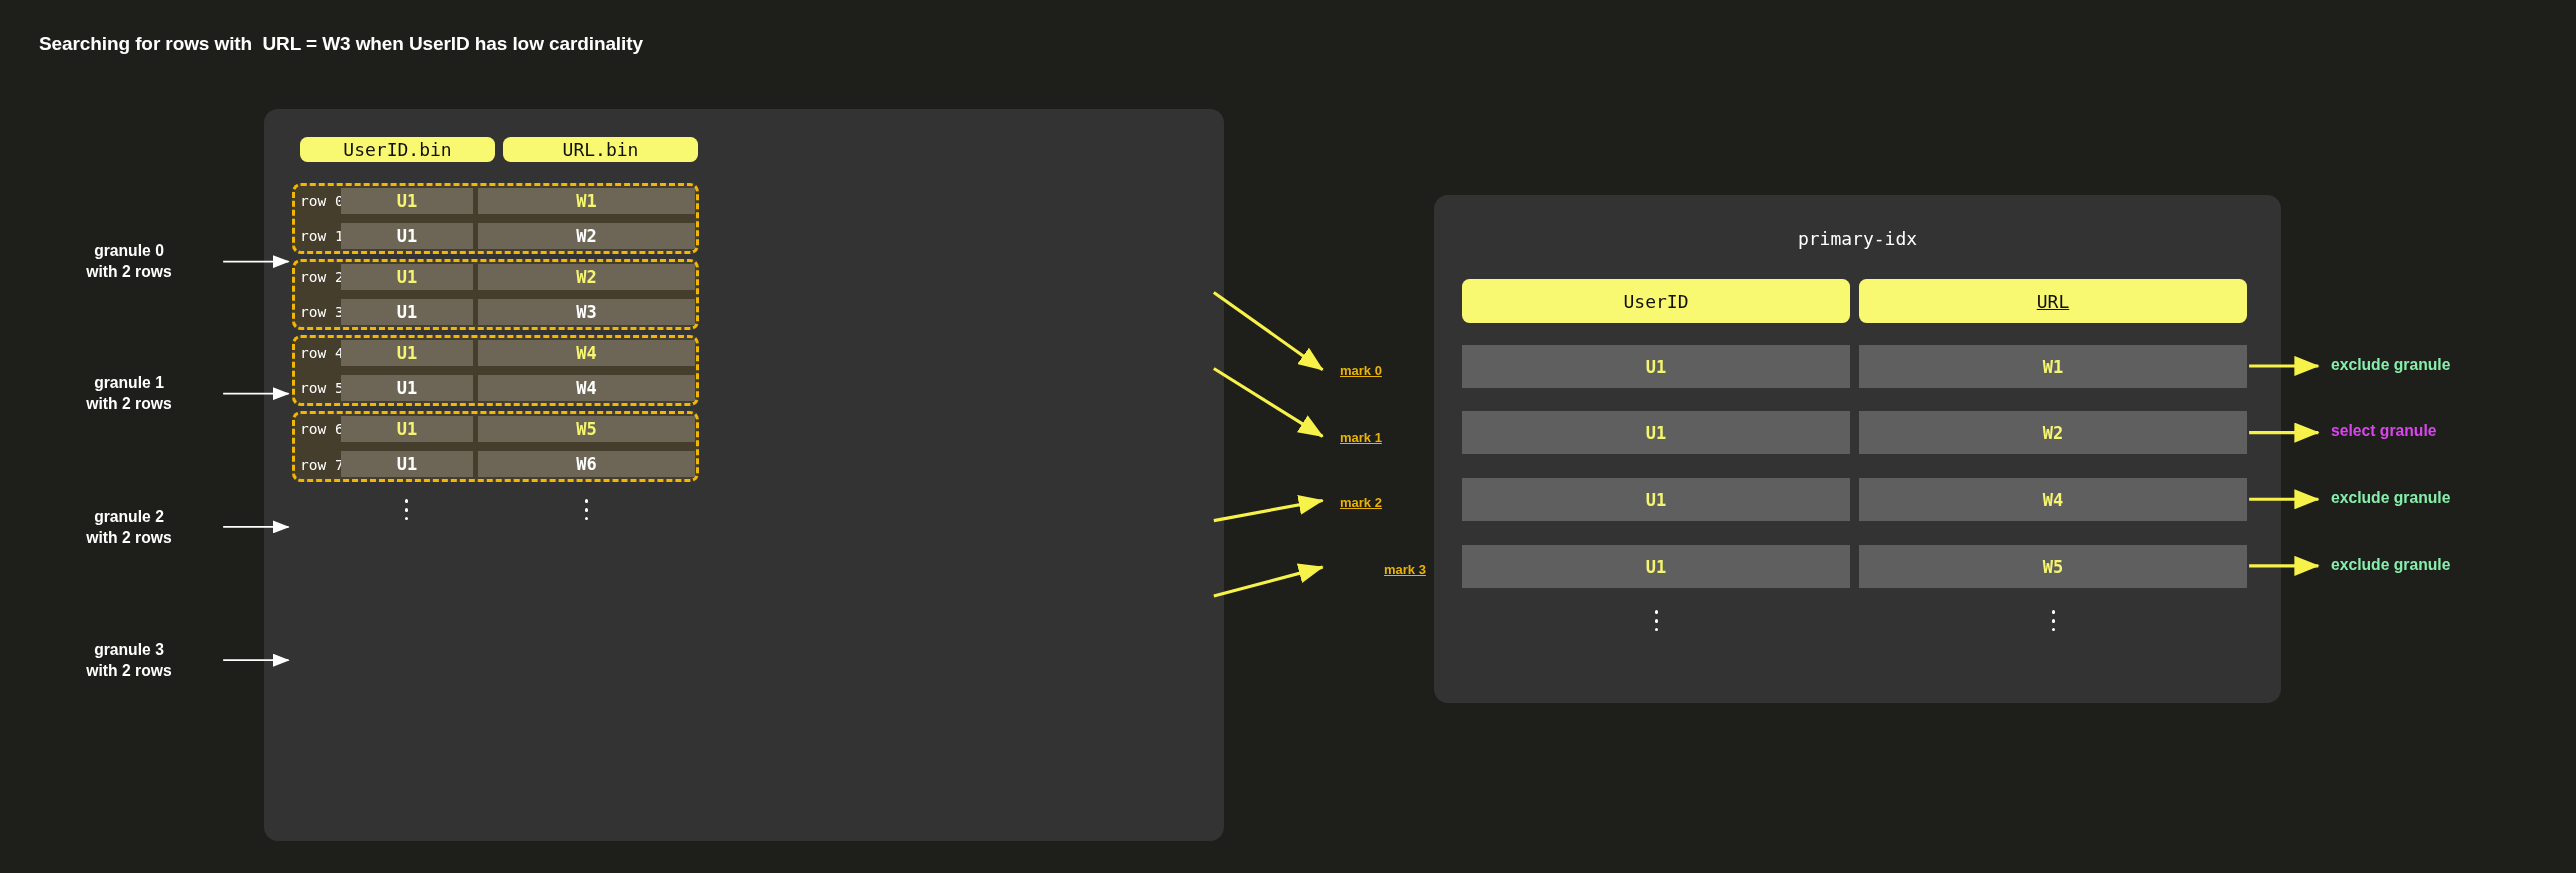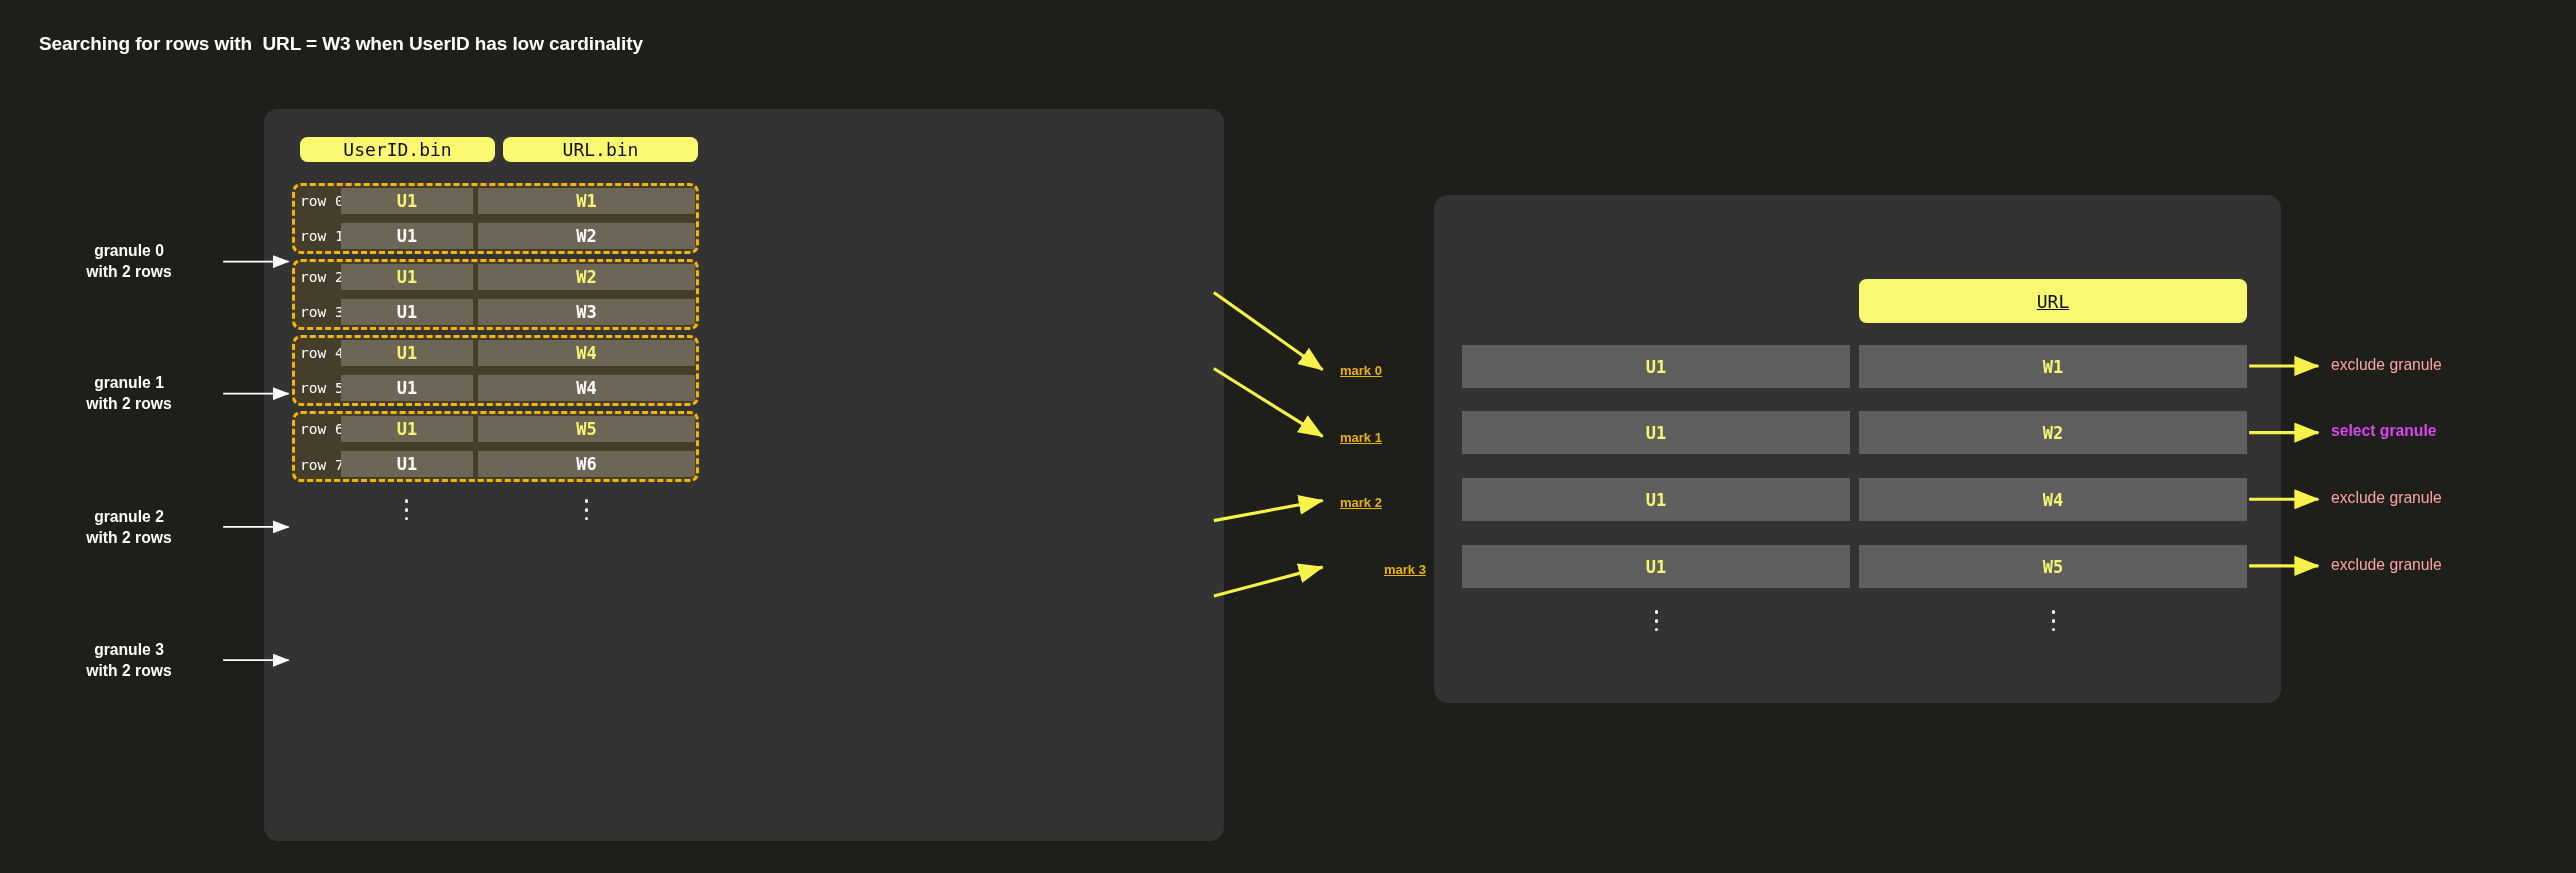--- a/index.html
+++ b/index.html
@@ -97,21 +97,21 @@
     color: #eab308; font-size: 13px; font-weight: bold;
     white-space: pre;
     text-decoration: underline;
   }
 
   
   .verdict {
     position: absolute;
     font-size: 15.7px; white-space: pre;
   }
-  .verdict.exclude { color: #fca5a5; font-weight: normal; }
+  .verdict.exclude { color: #86efac; font-weight: bold; }
   .verdict.select  { color: #d946ef; font-weight: bold; }
 
   
   .vdots {
     position: absolute;
     display: flex; flex-direction: column;
     align-items: center; justify-content: space-between;
     width: 5px; height: 21.4px;
   }
   .vdots i { display:block; width: 3.8px; height: 3.8px; border-radius: 50%; background: #ffffff; }
@@ -188,21 +188,23 @@
   <div class="granule-note" style="left:38px; top:640px; width:182px;">granule 3
 with 2 rows</div>
 
   <div class="mark-label" style="left:1340px; top:363px;">mark 0</div>
   <div class="mark-label" style="left:1340px; top:430px;">mark 1</div>
   <div class="mark-label" style="left:1340px; top:495px;">mark 2</div>
   <div class="mark-label" style="left:1384px; top:562px;">mark 3</div>
 
   <div class="panel" id="idx-panel">
 
-
+    <div class="panel-title" style="left:0px; top:31px; width:847px; height:25px;">primary-idx</div>
+
+    <div class="chip" style="left:28px; top:84px; width:388px; height:44px;">UserID</div>
     <div class="chip" style="left:425px; top:84px; width:388px; height:44px;text-decoration:underline;">URL</div>
 
     <div class="idxcell" style="left:28px; top:150px; width:388px; height:43px;">U1</div>
     <div class="idxcell" style="left:425px; top:150px; width:388px; height:43px;">W1</div>
 
     <div class="idxcell" style="left:28px; top:216px; width:388px; height:43px;">U1</div>
     <div class="idxcell" style="left:425px; top:216px; width:388px; height:43px;">W2</div>
 
     <div class="idxcell" style="left:28px; top:283px; width:388px; height:43px;">U1</div>
     <div class="idxcell" style="left:425px; top:283px; width:388px; height:43px;">W4</div>

